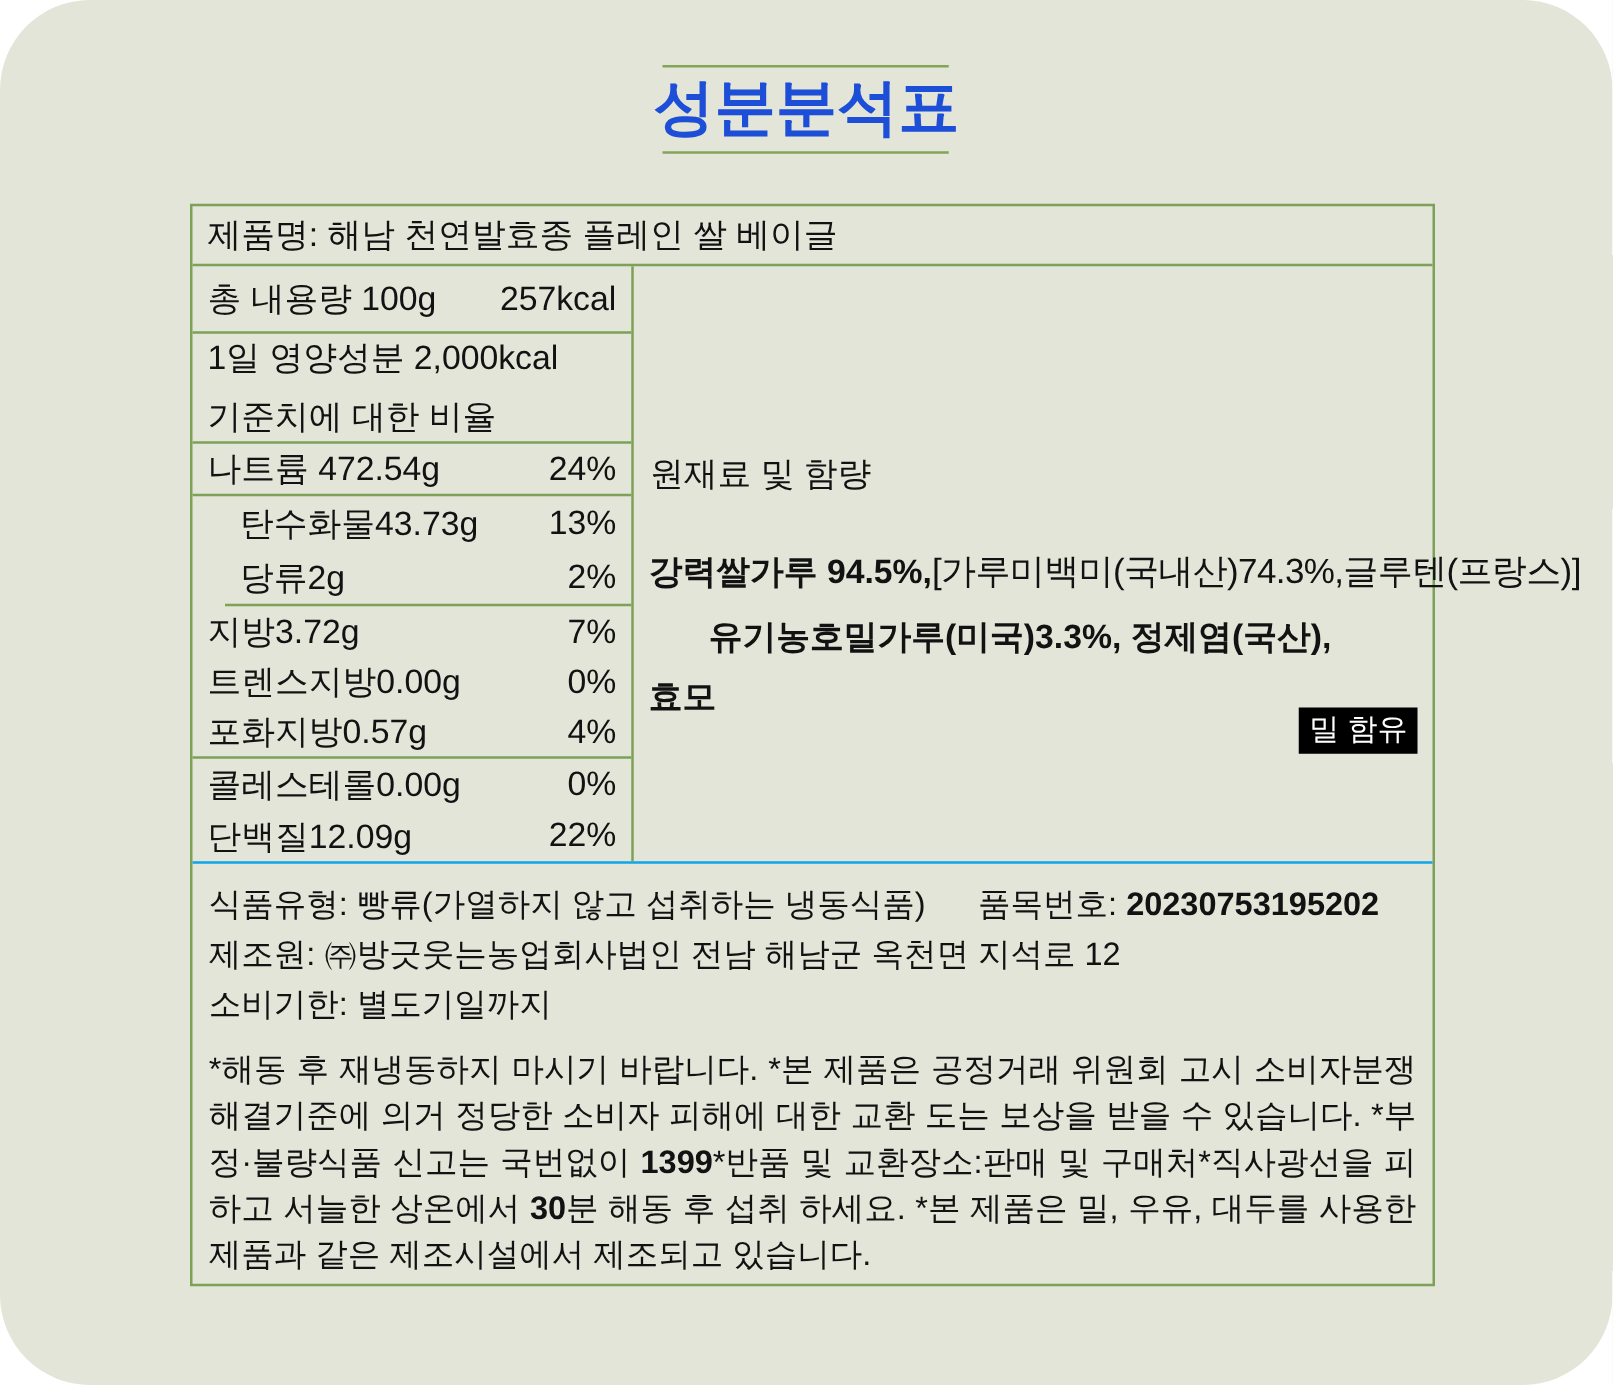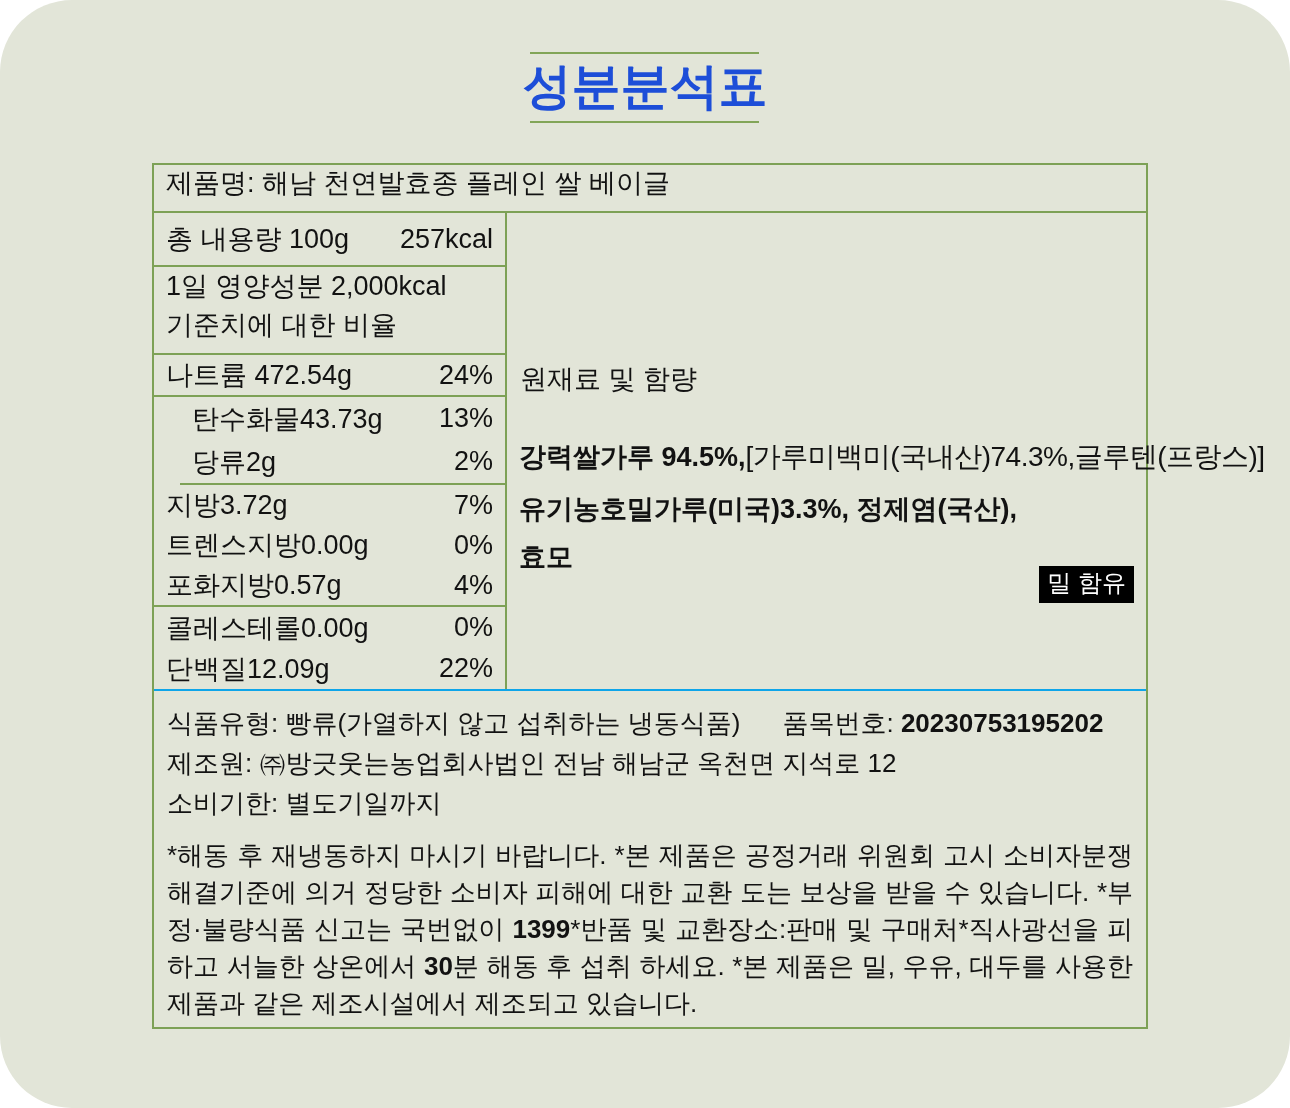--- a/index.html
+++ b/index.html
@@ -36,61 +36,61 @@
 
   
   .sheet {
     position: absolute; left: 152px; top: 163px;
     width: 996px; height: 866px;
     border: 2px solid #7da156;
   }
   .product-row {
     height: 48px;
     border-bottom: 2px solid #7da156;
-    display: flex; 
+    display: flex; align-items: center;
     padding: 0 12px;
     font-size: 27px;
   }
 
   .tbody {
     display: flex;
     height: 478px;
     border-bottom: 2px solid #0ea5e9;
   }
 
   
   .left-col {
     width: 353px;
     border-right: 2px solid #7da156;
     display: flex; flex-direction: column;
   }
   .cell {
     border-bottom: 2px solid #7da156;
     padding: 0 12px;
     font-size: 27px;
-    display: flex; flex-direction: column; justify-content: flex-start;
+    display: flex; flex-direction: column; justify-content: space-between;
   }
   .cell.last { border-bottom: none; flex: 1; }
   .serving { height: 54px; flex-direction: row; justify-content: space-between; align-items: center; }
   .daily   { height: 88px; line-height: 39px; }
   .g1 { height: 42px; }
   .g2 { height: 88px; margin-left: 26px; }
   .g3 { height: 122px; }
   .n-row { flex: 1; display: flex; justify-content: space-between; align-items: center; }
 
   
   .right-col { flex: 1; position: relative; font-size: 27px; }
   .ing-header { position: absolute; top: 148px; left: 13px; }
   .ing-line {
     position: absolute; left: 12px; right: 2px;
     white-space: nowrap; font-weight: 700;
   }
   .l1 { top: 225px; }
   .l1 .detail { font-weight: 400; font-size: 28px; letter-spacing: -0.5px; }
-  .l2 { top: 278px; }
+  .l2 { top: 278px; margin-left: 48px; }
   .l3 { top: 326px; }
   .badge {
     position: absolute; top: 353px; right: 12px;
     background: #000000; color: #ffffff;
     padding: 1px 8px 4px;
     font-size: 24px;
   }
 
   
   .info { padding: 12px 13px 0; font-size: 26px; }

